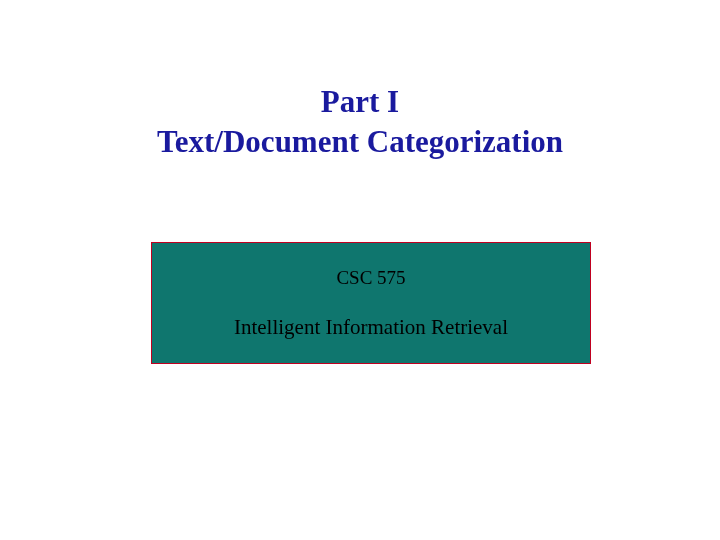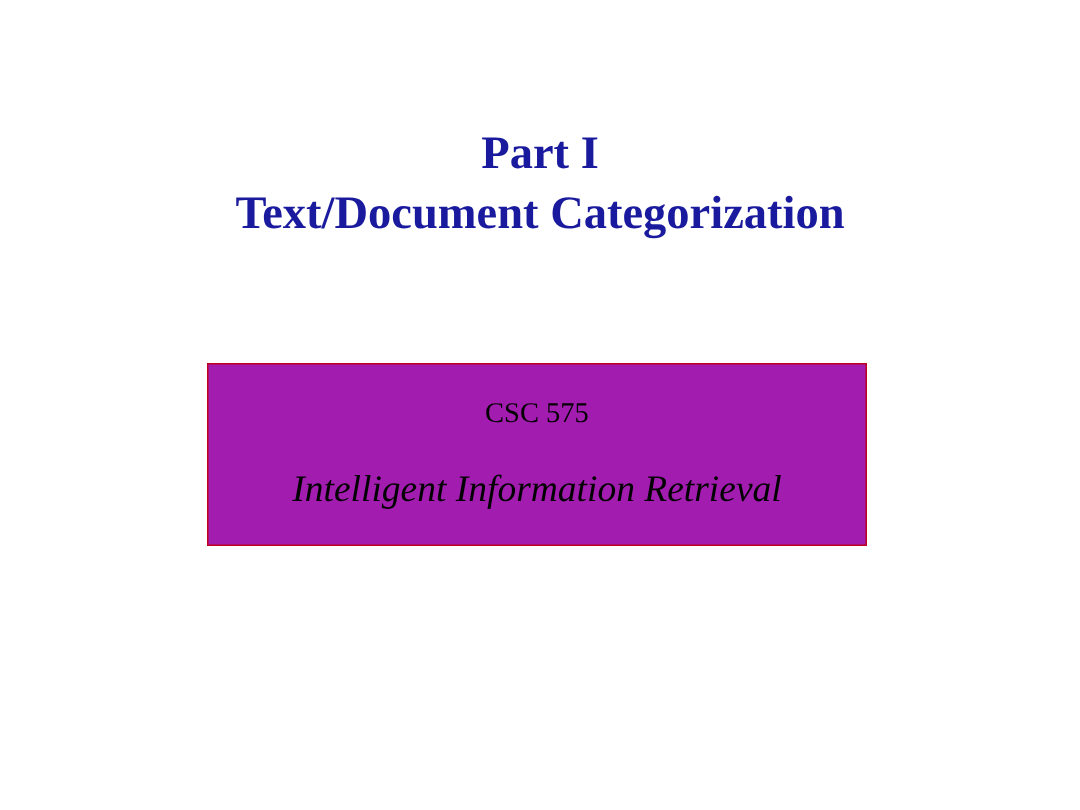--- a/index.html
+++ b/index.html
@@ -23,39 +23,38 @@
     }
     .title-line {
       font-size: 31px;
       font-weight: bold;
       color: #1a1a9e;
       line-height: 1.3;
     }
     .course-box {
       position: absolute;
       top: 242px;
-      left: 138px;
+      left: 151px;
       width: 440px;
       height: 122px;
-      background: #a21caf;
+      background: #0f766e;
       border: 1px solid #c00020;
       display: flex;
       flex-direction: column;
       align-items: center;
       justify-content: center;
     }
     .course-code {
       font-size: 19px;
       color: #000000;
       margin-bottom: 26px;
     }
     .course-name {
-      font-size: 25px;
+      font-size: 21px;
       color: #000000;
-      font-style: italic;
     }
   </style>
 </head>
 <body>
 
 <div class="title-block">
   <div class="title-line">Part I</div>
   <div class="title-line">Text/Document Categorization</div>
 </div>
 

